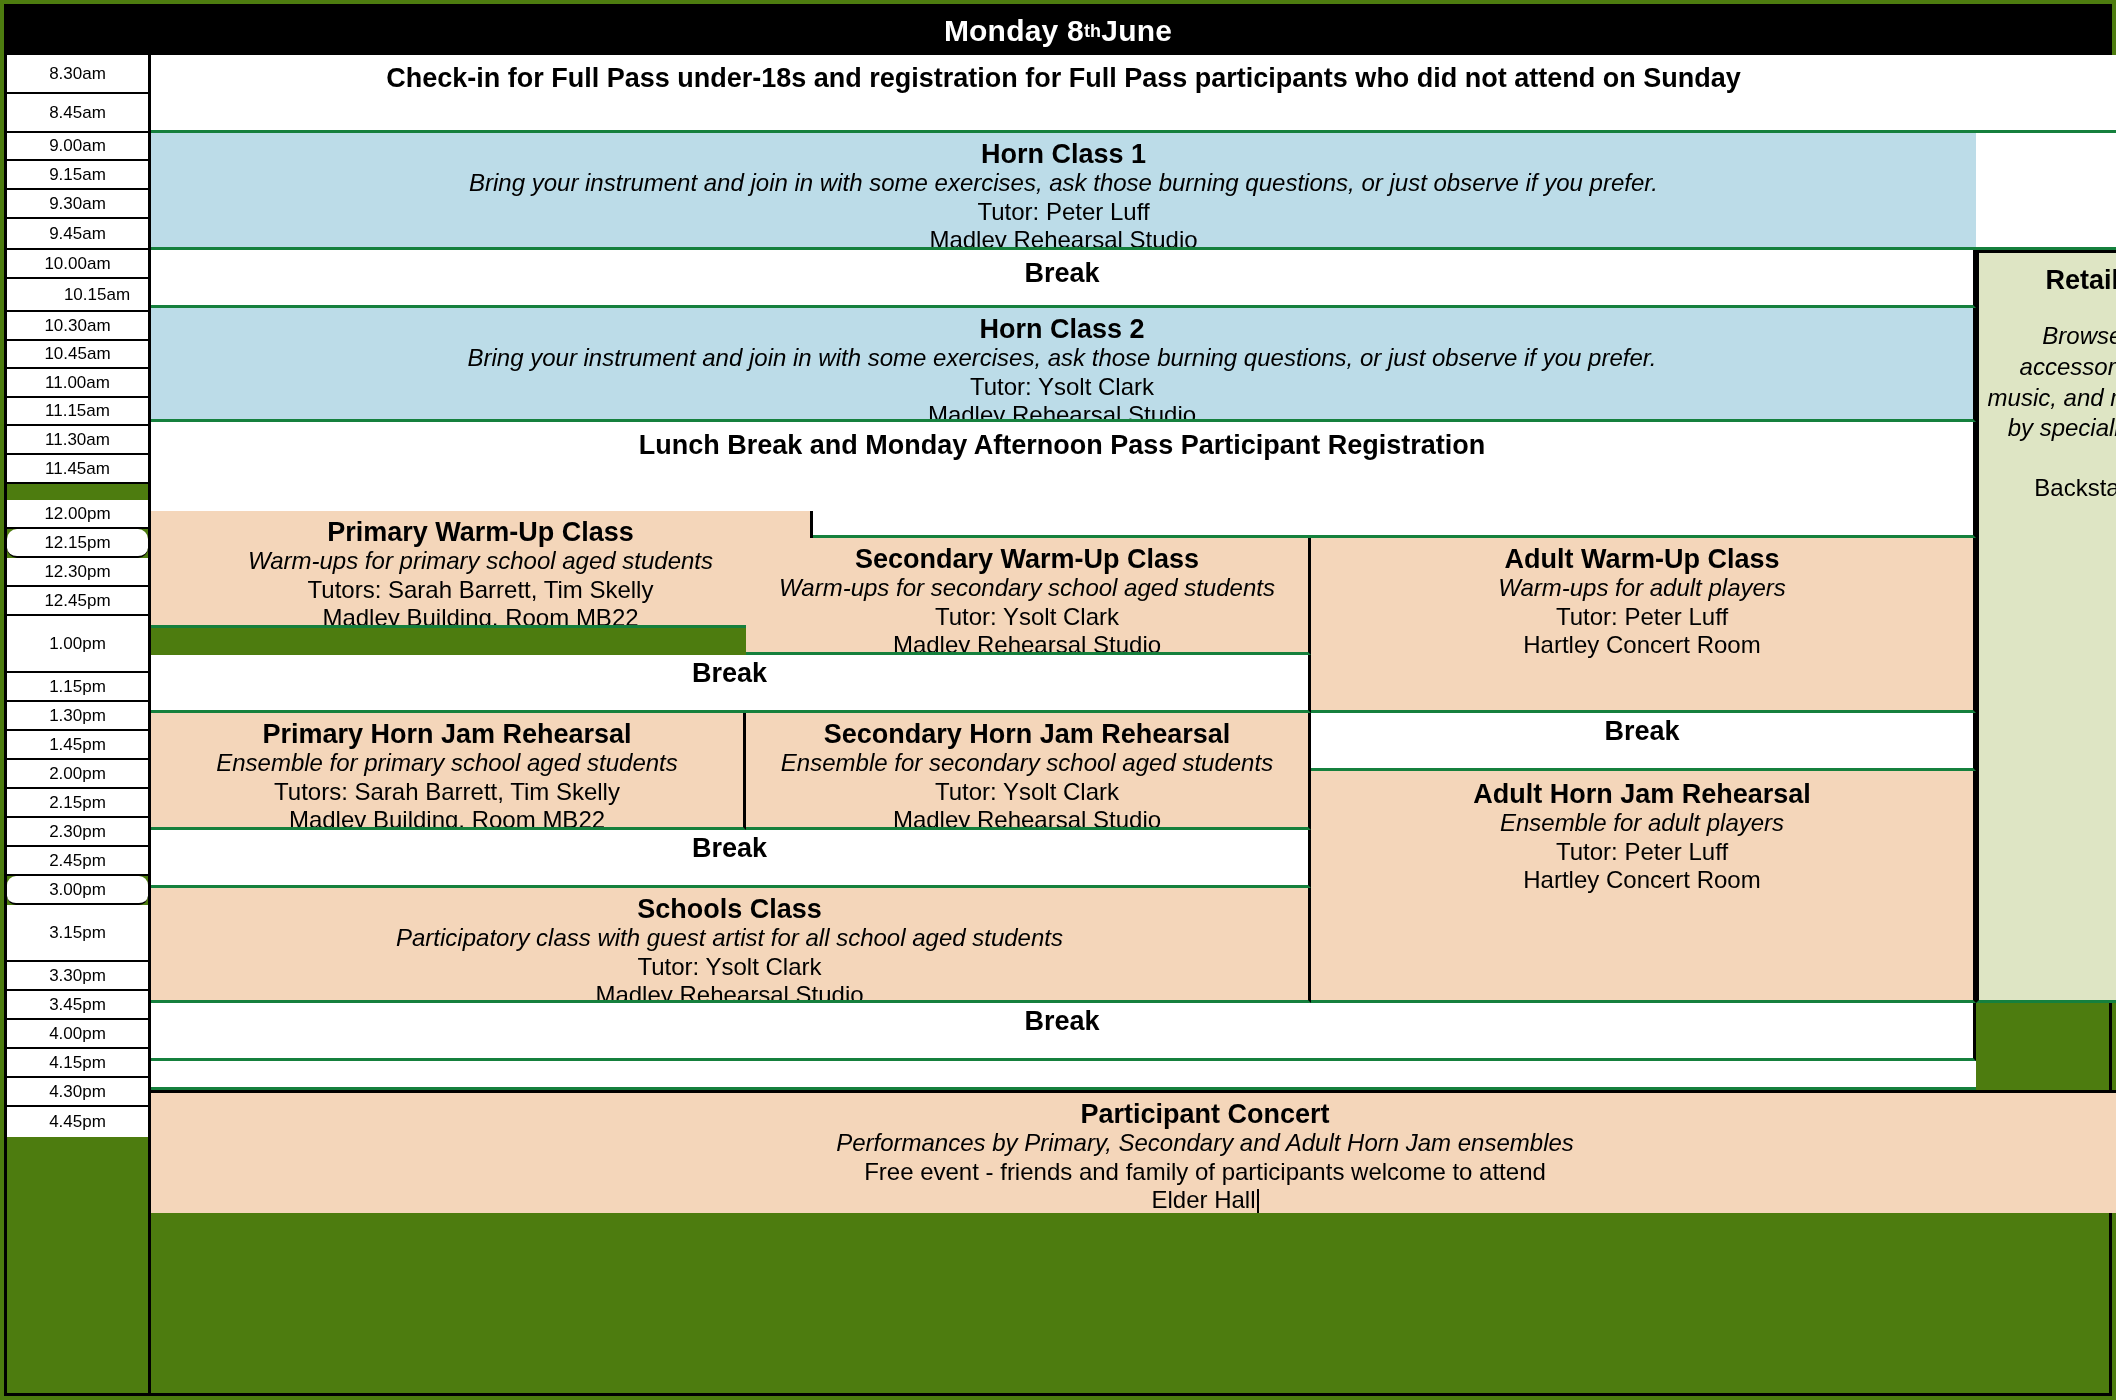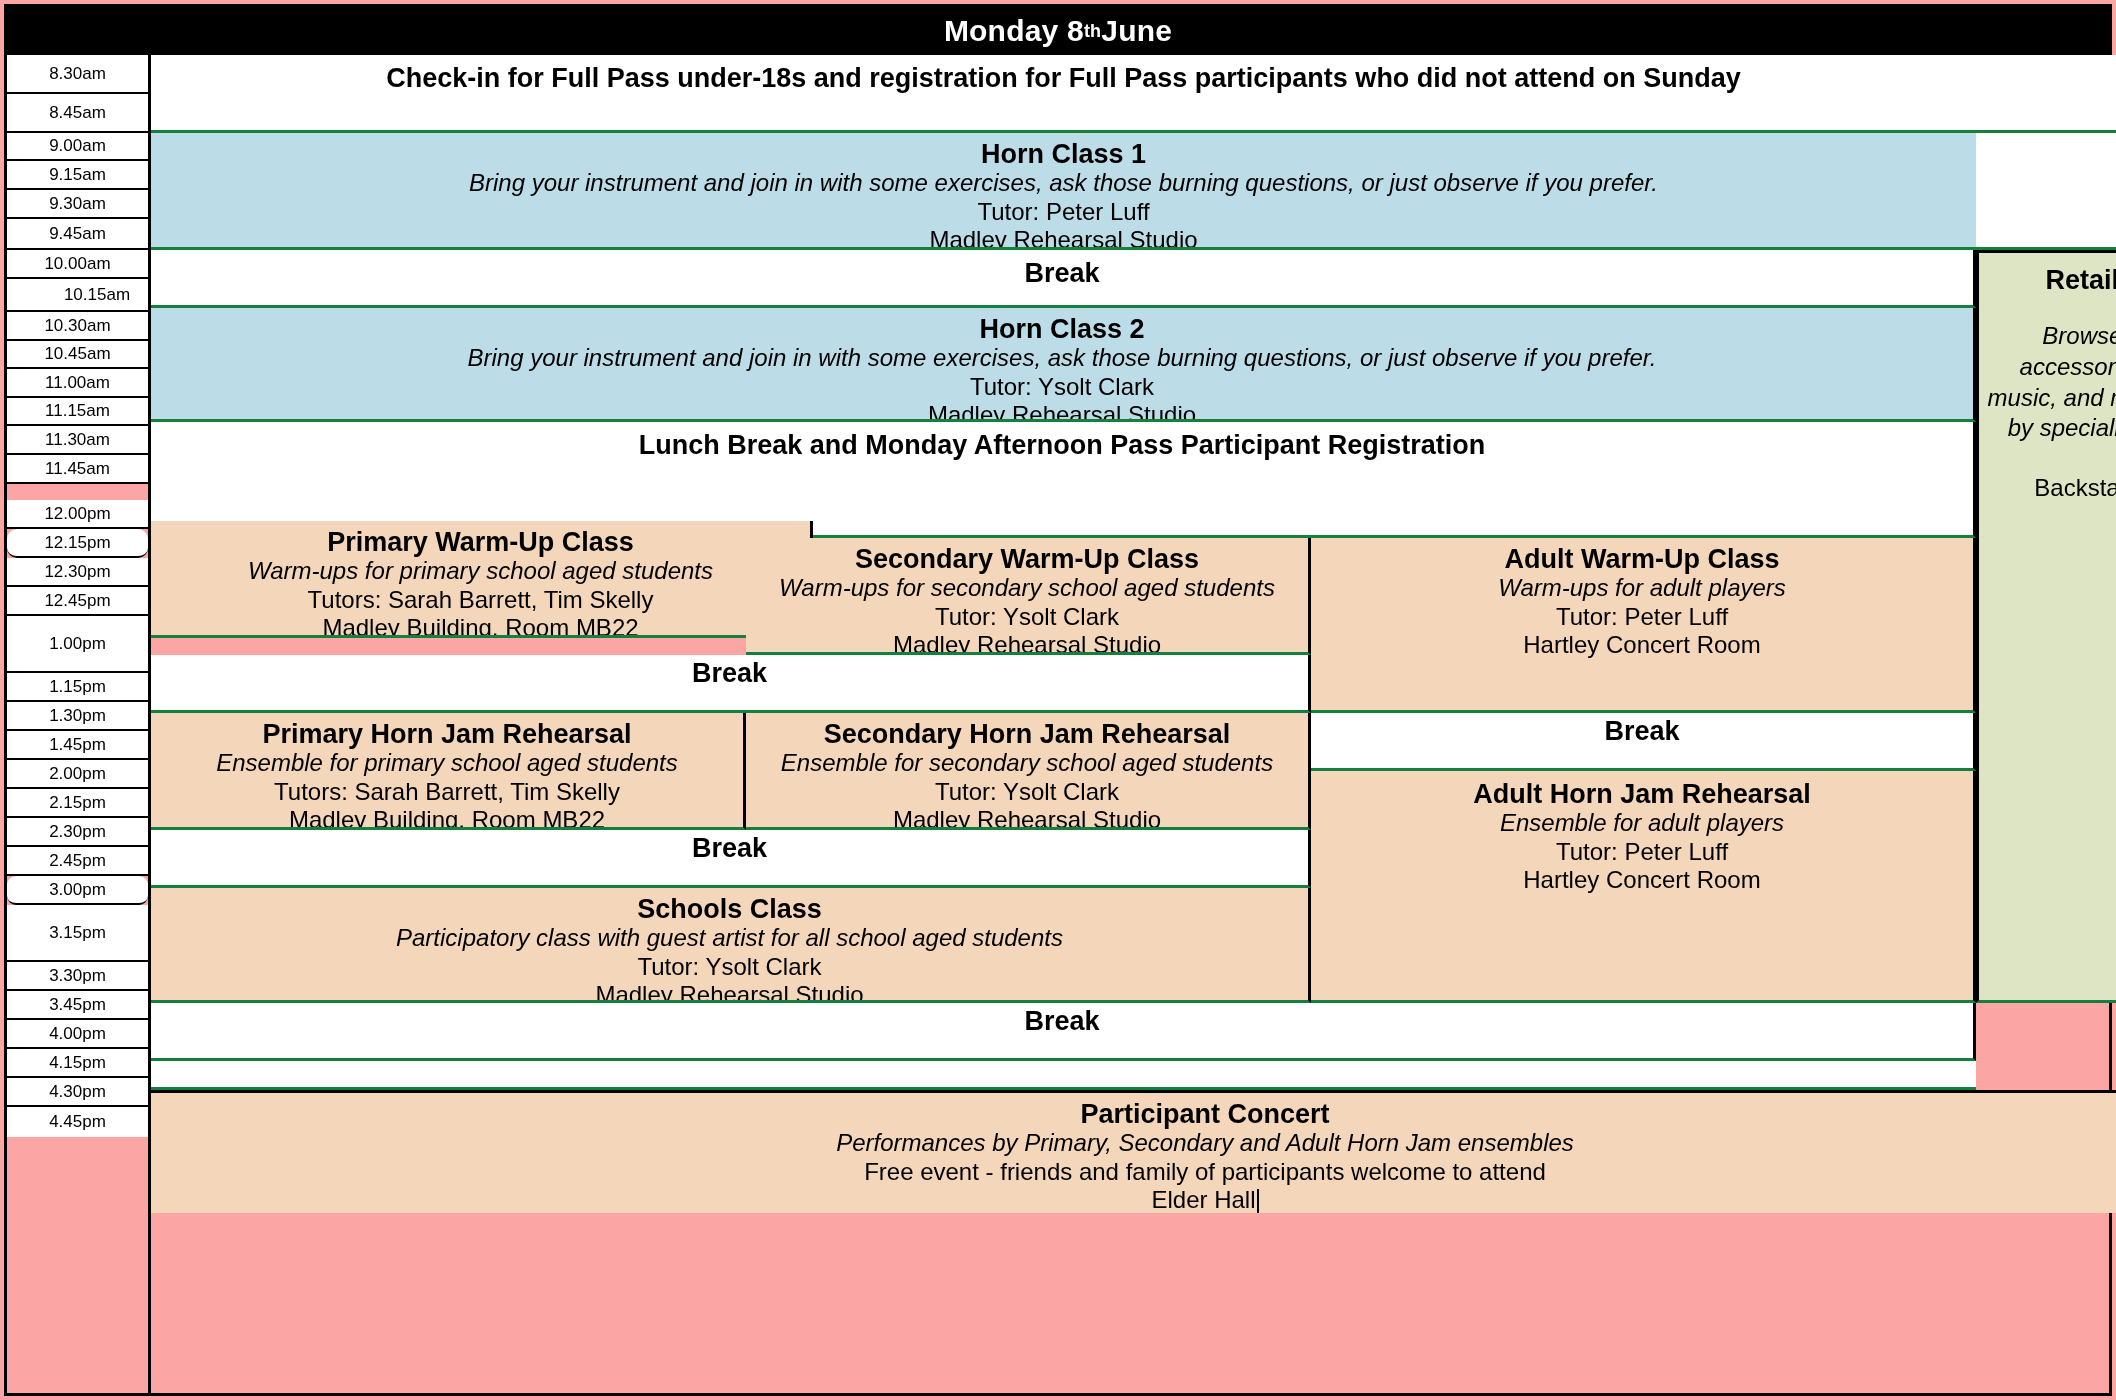--- a/index.html
+++ b/index.html
@@ -1,17 +1,17 @@
 <!DOCTYPE html>
 <html><head>
 <meta charset="utf-8">
 <style>
   html,body{margin:0;padding:0;background:#fff;}
   body{font-family:"Liberation Sans","DejaVu Sans",sans-serif;}
-  #page{position:relative;width:2116px;height:1400px;background:#fca5a5;box-sizing:border-box;}
+  #page{position:relative;width:2116px;height:1400px;background:#4d7c0f;box-sizing:border-box;}
 
   
   .frame{position:absolute;left:4px;top:4px;width:2108px;height:1392px;border:3px solid #000;box-sizing:border-box;}
 
   
   .daybar{position:absolute;left:0;top:0;width:100%;height:48px;background:#000;color:#fff;
           display:flex;align-items:center;justify-content:center;font-weight:bold;font-size:30px;letter-spacing:.2px;}
   .daybar sup{font-size:18px;vertical-align:super;line-height:0;}
 
   
@@ -113,21 +113,21 @@
         <div class="ttl">Horn Class 2</div>
         <div class="sub">Bring your instrument and join in with some exercises, ask those burning questions, or just observe if you prefer.</div>
         <div class="ln">Tutor: Ysolt Clark</div>
         <div class="ln">Madley Rehearsal Studio</div>
       </div>
 
       <div class="blk b-white bb br onlyttl" style="left:0;top:367px;width:1825px;height:116px;">
         <div class="ttl">Lunch Break and Monday Afternoon Pass Participant Registration</div>
       </div>
 
-      <div class="blk b-peach bb br" style="left:0;top:466px;width:662px;height:117px;">
+      <div class="blk b-peach bb br" style="left:0;top:456px;width:662px;height:117px;">
         <div class="ttl">Primary Warm-Up Class</div>
         <div class="sub">Warm-ups for primary school aged students</div>
         <div class="ln">Tutors: Sarah Barrett, Tim Skelly</div>
         <div class="ln">Madley Building, Room MB22</div>
       </div>
       <div class="blk b-peach bb br" style="left:595px;top:483px;width:565px;height:117px;">
         <div class="ttl">Secondary Warm-Up Class</div>
         <div class="sub">Warm-ups for secondary school aged students</div>
         <div class="ln">Tutor: Ysolt Clark</div>
         <div class="ln">Madley Rehearsal Studio</div>

